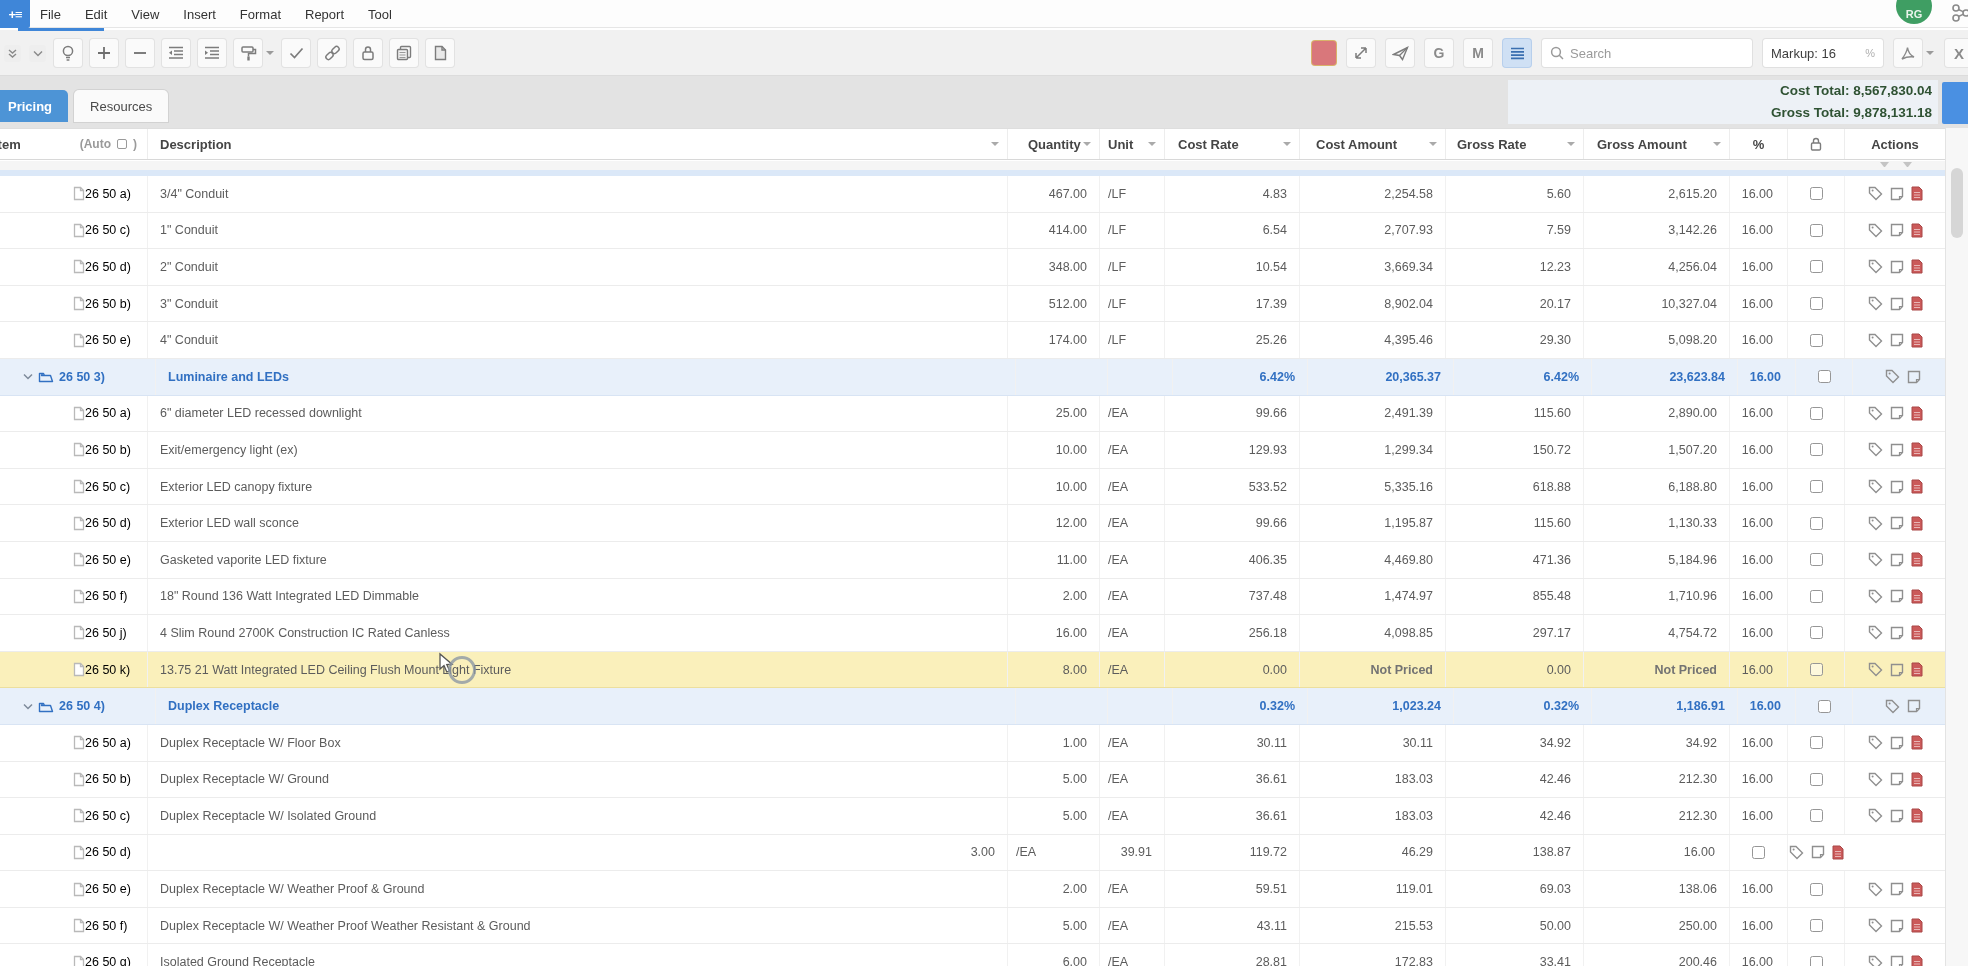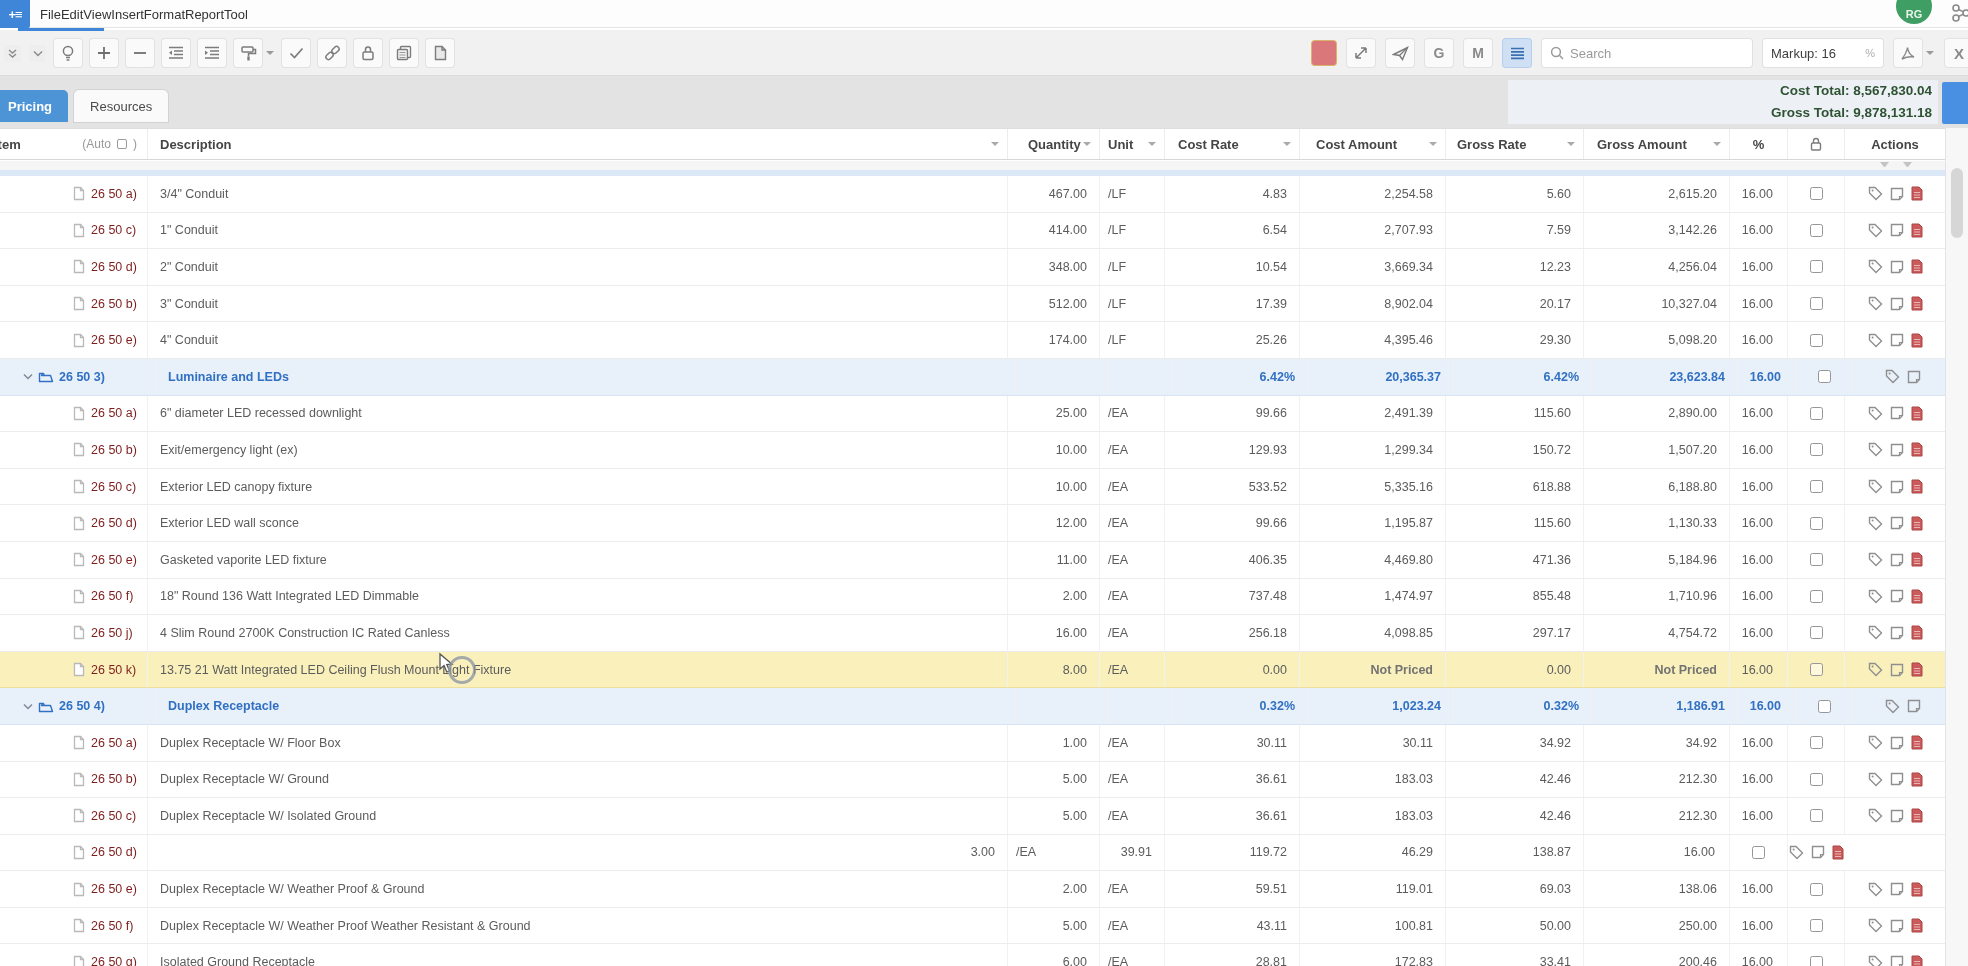--- a/index.html
+++ b/index.html
@@ -7,21 +7,21 @@
     font-family:"Liberation Sans","DejaVu Sans",sans-serif; }
   .app { position:relative; width:1968px; height:966px; overflow:hidden; background:#fff; }
 
   
   .menubar { position:absolute; left:0; top:0; width:1968px; height:28px; background:#fdfdfd;
     border-bottom:1px solid #e6e6e6; }
   .logo { position:absolute; left:0; top:0; width:30px; height:28px; background:#3f86d8;
     color:#fff; font-size:13px; font-weight:bold; display:flex; align-items:center; justify-content:center;
     border-radius:0 0 2px 0; letter-spacing:-1px; }
   .logo-underline { position:absolute; left:18px; top:28px; width:86px; height:3px; background:#3f86d8; z-index:5; }
-  .menus { position:absolute; left:40px; top:0; height:28px; display:flex; align-items:center; }
+  .menus { position:absolute; left:40px; top:0; height:28px; display:flex; align-items:center; gap:24px; }
   .menu-item { font-size:13px; color:#333; cursor:default; }
   .avatar { position:absolute; left:1896px; top:-12px; width:36px; height:36px; border-radius:50%;
     background:#3f9e63; color:#eaf4ec; font-size:11px; font-weight:bold;
     display:flex; align-items:flex-end; justify-content:center; padding-bottom:4px; }
   .settings-btn { position:absolute; left:1948px; top:2px; width:26px; height:22px; color:#8a8a8a; }
 
   
   .toolbar { position:absolute; left:0; top:30px; width:1968px; height:46px; background:#f1f1f1;
     border-bottom:1px solid #dcdcdc; }
   .tb-left { position:absolute; left:4px; top:0; height:46px; display:flex; align-items:center; gap:8px; }
@@ -59,42 +59,42 @@
 
   
   .grid { display:grid; grid-template-columns:148px 860px 92px 65px 135px 146px 138px 146px 58px 57px 100px; }
   .thead { position:absolute; left:0; top:128px; width:1945px; height:32px; background:#fff;
     border-top:1px solid #dedede; border-bottom:1px solid #d8d8d8; }
   .th { display:flex; align-items:center; font-size:13px; font-weight:bold; color:#454545;
     border-right:1px solid #ededed; position:relative; }
   .th .lbl { white-space:nowrap; }
   .th .arr { margin-left:auto; margin-right:8px; width:0; height:0; border-left:4px solid transparent;
     border-right:4px solid transparent; border-top:4px solid #aaa; }
-  .auto-chip { margin-left:auto; margin-right:10px; font-size:12px; color:#9a9a9a; font-weight:normal;
+  .auto-chip { margin-left:auto; margin-right:10px; font-size:12px; color:#9a9a9a; font-weight:bold;
     display:flex; align-items:center; gap:6px; }
   .auto-box { width:10px; height:10px; border:1.4px solid #9a9a9a; border-radius:2px; display:inline-block; }
 
   .partial-row { position:absolute; left:0; top:161px; width:1945px; height:15px; background:#f5f5f5; }
   .partial-blue { position:absolute; left:0; top:170px; width:1945px; height:6px; background:#dbe8f8; }
   .partial-marks { position:absolute; left:1880px; top:162px; display:flex; gap:14px; }
   .partial-marks .m { width:9px; height:5px; border-left:4px solid transparent; border-right:4px solid transparent;
     border-top:5px solid #c4c4c4; }
 
   .rows { position:absolute; left:0; top:176px; width:1945px; }
   .row { height:36.6px; border-bottom:1px solid #ececec; background:#fff; }
   .row.group { background:#e8f0fa; border-bottom:1px solid #d8e4f4;padding-left:8px; }
   .row.hl { background:#faf0bb; border-bottom:1px solid #ecdf9e; }
   .cell { display:flex; align-items:center; border-right:1px solid #f1f1f1; font-size:12.5px; color:#5c5c5c;
     overflow:hidden; white-space:nowrap; }
   .row.group .cell { color:#3170c2; font-weight:bold; }
   .cell.num { justify-content:flex-end; padding-right:12px; }
   .cell.pct { justify-content:flex-end; padding-right:14px; }
   .cell.unit { padding-left:8px; }
   .cell.desc { padding-left:12px; }
-  .cell.item-c { padding-left:73px; gap:6px; color:#7f1d1d; }
+  .cell.item-c { padding-left:73px; gap:0; color:#000000; }
   .row.group .cell.item-c { padding-left:15px; gap:5px; }
   .cell.center { justify-content:center; }
   .cell.actions-c { justify-content:center; gap:7px; border-right:none; }
   .np { color:#737373; font-weight:bold; }
   .checkbox { width:13px; height:13px; border:1.6px solid #969696; border-radius:2.5px; background:#fff; }
   .row.hl .checkbox { background:#fdf8dc; }
 
   .scrolltrack { position:absolute; left:1945px; top:128px; width:23px; height:838px; background:#f7f7f7;
     border-left:1px solid #e3e3e3; }
   .scrollthumb { position:absolute; left:5px; top:40px; width:12px; height:70px; background:#d6d6d6; border-radius:6px; }
@@ -1056,21 +1056,21 @@
             <path d="M7.5 1.5 V4.5 h3" fill="none" stroke="#b9b9b9" stroke-width="1.3"></path>
           </svg>
           <span>26 50 f)</span>
         </div>
         <div class="cell desc">
           <span>Duplex Receptacle W/ Weather Proof Weather Resistant &amp; Ground</span>
         </div>
         <div class="cell num">5.00</div>
         <div class="cell unit">/EA</div>
         <div class="cell num">43.11</div>
-        <div class="cell num">100.81</div>
+        <div class="cell num">215.53</div>
         <div class="cell num">50.00</div>
         <div class="cell num">250.00</div>
         <div class="cell pct">16.00</div>
         <div class="cell center">
           <span class="checkbox"></span>
         </div>
         <div class="cell actions-c">
           <svg width="15" height="15" viewBox="0 0 15 15">
             <path d="M1.5 1.5 h5.5 l6.5 6.5 -5.5 5.5 -6.5 -6.5 Z" fill="none" stroke="#8f8f8f" stroke-width="1.4"></path>
             <circle cx="4.6" cy="4.6" r="1" fill="#8f8f8f"></circle>

